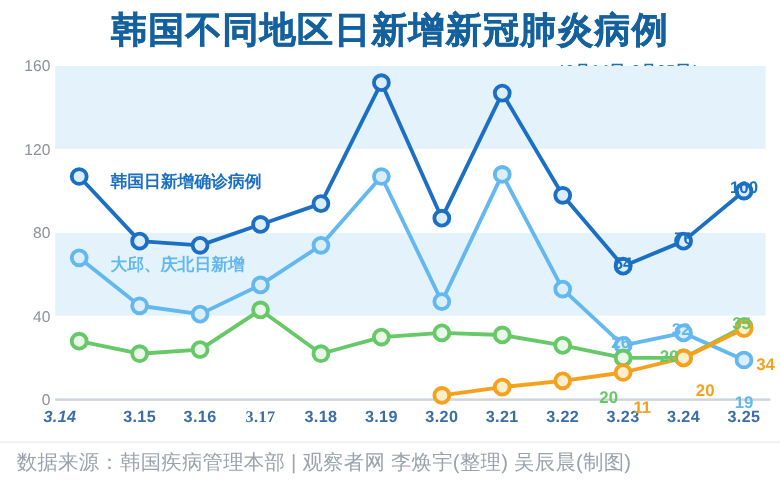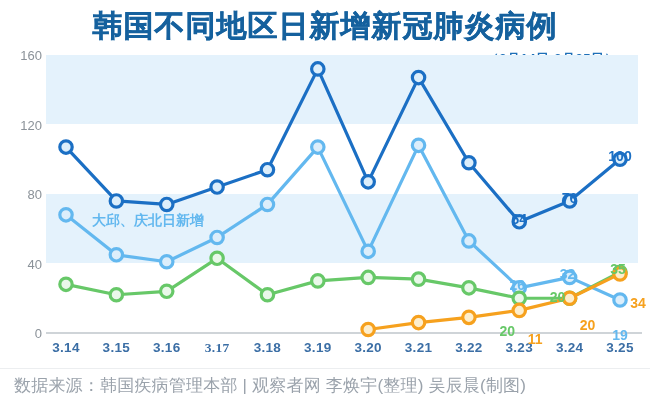--- a/index.html
+++ b/index.html
@@ -1,20 +1,20 @@
 <!DOCTYPE html>
 <html><head>
 <meta charset="utf-8">
 <style>
   html,body{margin:0;padding:0;}
   body{
     width:650px;height:400px;overflow:hidden;background:#ffffff;
     font-family:"Liberation Sans","DejaVu Sans",sans-serif;
   }
-  #root{position:relative;width:604px;height:400px;padding-left:28px;}
+  #root{position:relative;width:604px;height:400px;}
 
   
   .title-wrap{position:absolute;left:0;top:8px;width:650px;text-align:center;}
   .title{
     display:inline-block;
     font-size:30px;font-weight:bold;letter-spacing:1px;
     color:#15619e;
     line-height:36px;
     -webkit-text-stroke:0.4px #15619e;
   }
@@ -87,21 +87,21 @@
 
   <div class="ytick-wrap" id="yticks">
       <div class="ytick" style="top: 278px;">0</div>
       <div class="ytick" style="top: 208.5px;">40</div>
       <div class="ytick" style="top: 139px;">80</div>
       <div class="ytick" style="top: 69.5px;">120</div>
       <div class="ytick" style="top: 0px;">160</div>
     </div>
   <div class="axis-line"></div>
   <div class="xlabels" id="xlabels">
-      <div class="xlabel" style="left: 20px;">3.14</div>
+      <div class="xlabel" style="left: 4px; font-style: italic;">3.14</div>
       <div class="xlabel" style="left: 70.3636px;">3.15</div>
       <div class="xlabel" style="left: 120.727px;">3.16</div>
       <div class="xlabel" style="left: 171.091px; font-family: Liberation Serif, serif;">3.17</div>
       <div class="xlabel" style="left: 221.455px;">3.18</div>
       <div class="xlabel" style="left: 271.818px;">3.19</div>
       <div class="xlabel" style="left: 322.182px;">3.20</div>
       <div class="xlabel" style="left: 372.545px;">3.21</div>
       <div class="xlabel" style="left: 422.909px;">3.22</div>
       <div class="xlabel" style="left: 473.273px;">3.23</div>
       <div class="xlabel" style="left: 523.636px;">3.24</div>
@@ -150,20 +150,21 @@
       <circle cx="574" cy="217.1875" r="6.2" fill="#eaf8ea" stroke="#67c868" stroke-width="3.2"></circle>
       <polyline points="322.1818181818182,274.525 372.54545454545456,267.575 422.90909090909093,262.3625 473.2727272727273,255.4125 523.6363636363636,243.25 574,218.925" fill="none" stroke="#f6a11e" stroke-width="3.2" stroke-linejoin="round" stroke-linecap="round"></polyline>
       <circle cx="322.1818181818182" cy="274.525" r="6.2" fill="#fdeecd" stroke="#f6a11e" stroke-width="3.2"></circle>
       <circle cx="372.54545454545456" cy="267.575" r="6.2" fill="#fdeecd" stroke="#f6a11e" stroke-width="3.2"></circle>
       <circle cx="422.90909090909093" cy="262.3625" r="6.2" fill="#fdeecd" stroke="#f6a11e" stroke-width="3.2"></circle>
       <circle cx="473.2727272727273" cy="255.4125" r="6.2" fill="#fdeecd" stroke="#f6a11e" stroke-width="3.2"></circle>
       <circle cx="523.6363636363636" cy="243.25" r="6.2" fill="#fdeecd" stroke="#f6a11e" stroke-width="3.2"></circle>
       <circle cx="574" cy="218.925" r="6.2" fill="#fdeecd" stroke="#f6a11e" stroke-width="3.2"></circle>
     </svg>
 
+  <div class="series-label lbl-blue">韩国日新增确诊病例</div>
   <div class="series-label lbl-lblue">大邱、庆北日新增</div>
 
   <div id="dlabels">
       <div class="dlabel d-blue" style="left: 519.273px; top: 195.8px;">64</div>
       <div class="dlabel d-blue" style="left: 569.636px; top: 174.95px;">76</div>
       <div class="dlabel d-blue" style="left: 620px; top: 133.25px;">100</div>
       <div class="dlabel d-lblue" style="left: 517.273px; top: 261.825px;">26</div>
       <div class="dlabel d-lblue" style="left: 567.636px; top: 251.4px;">32</div>
       <div class="dlabel d-lblue" style="left: 620px; top: 311.988px;">19</div>
       <div class="dlabel d-green" style="left: 507.273px; top: 308.25px;">20</div>

